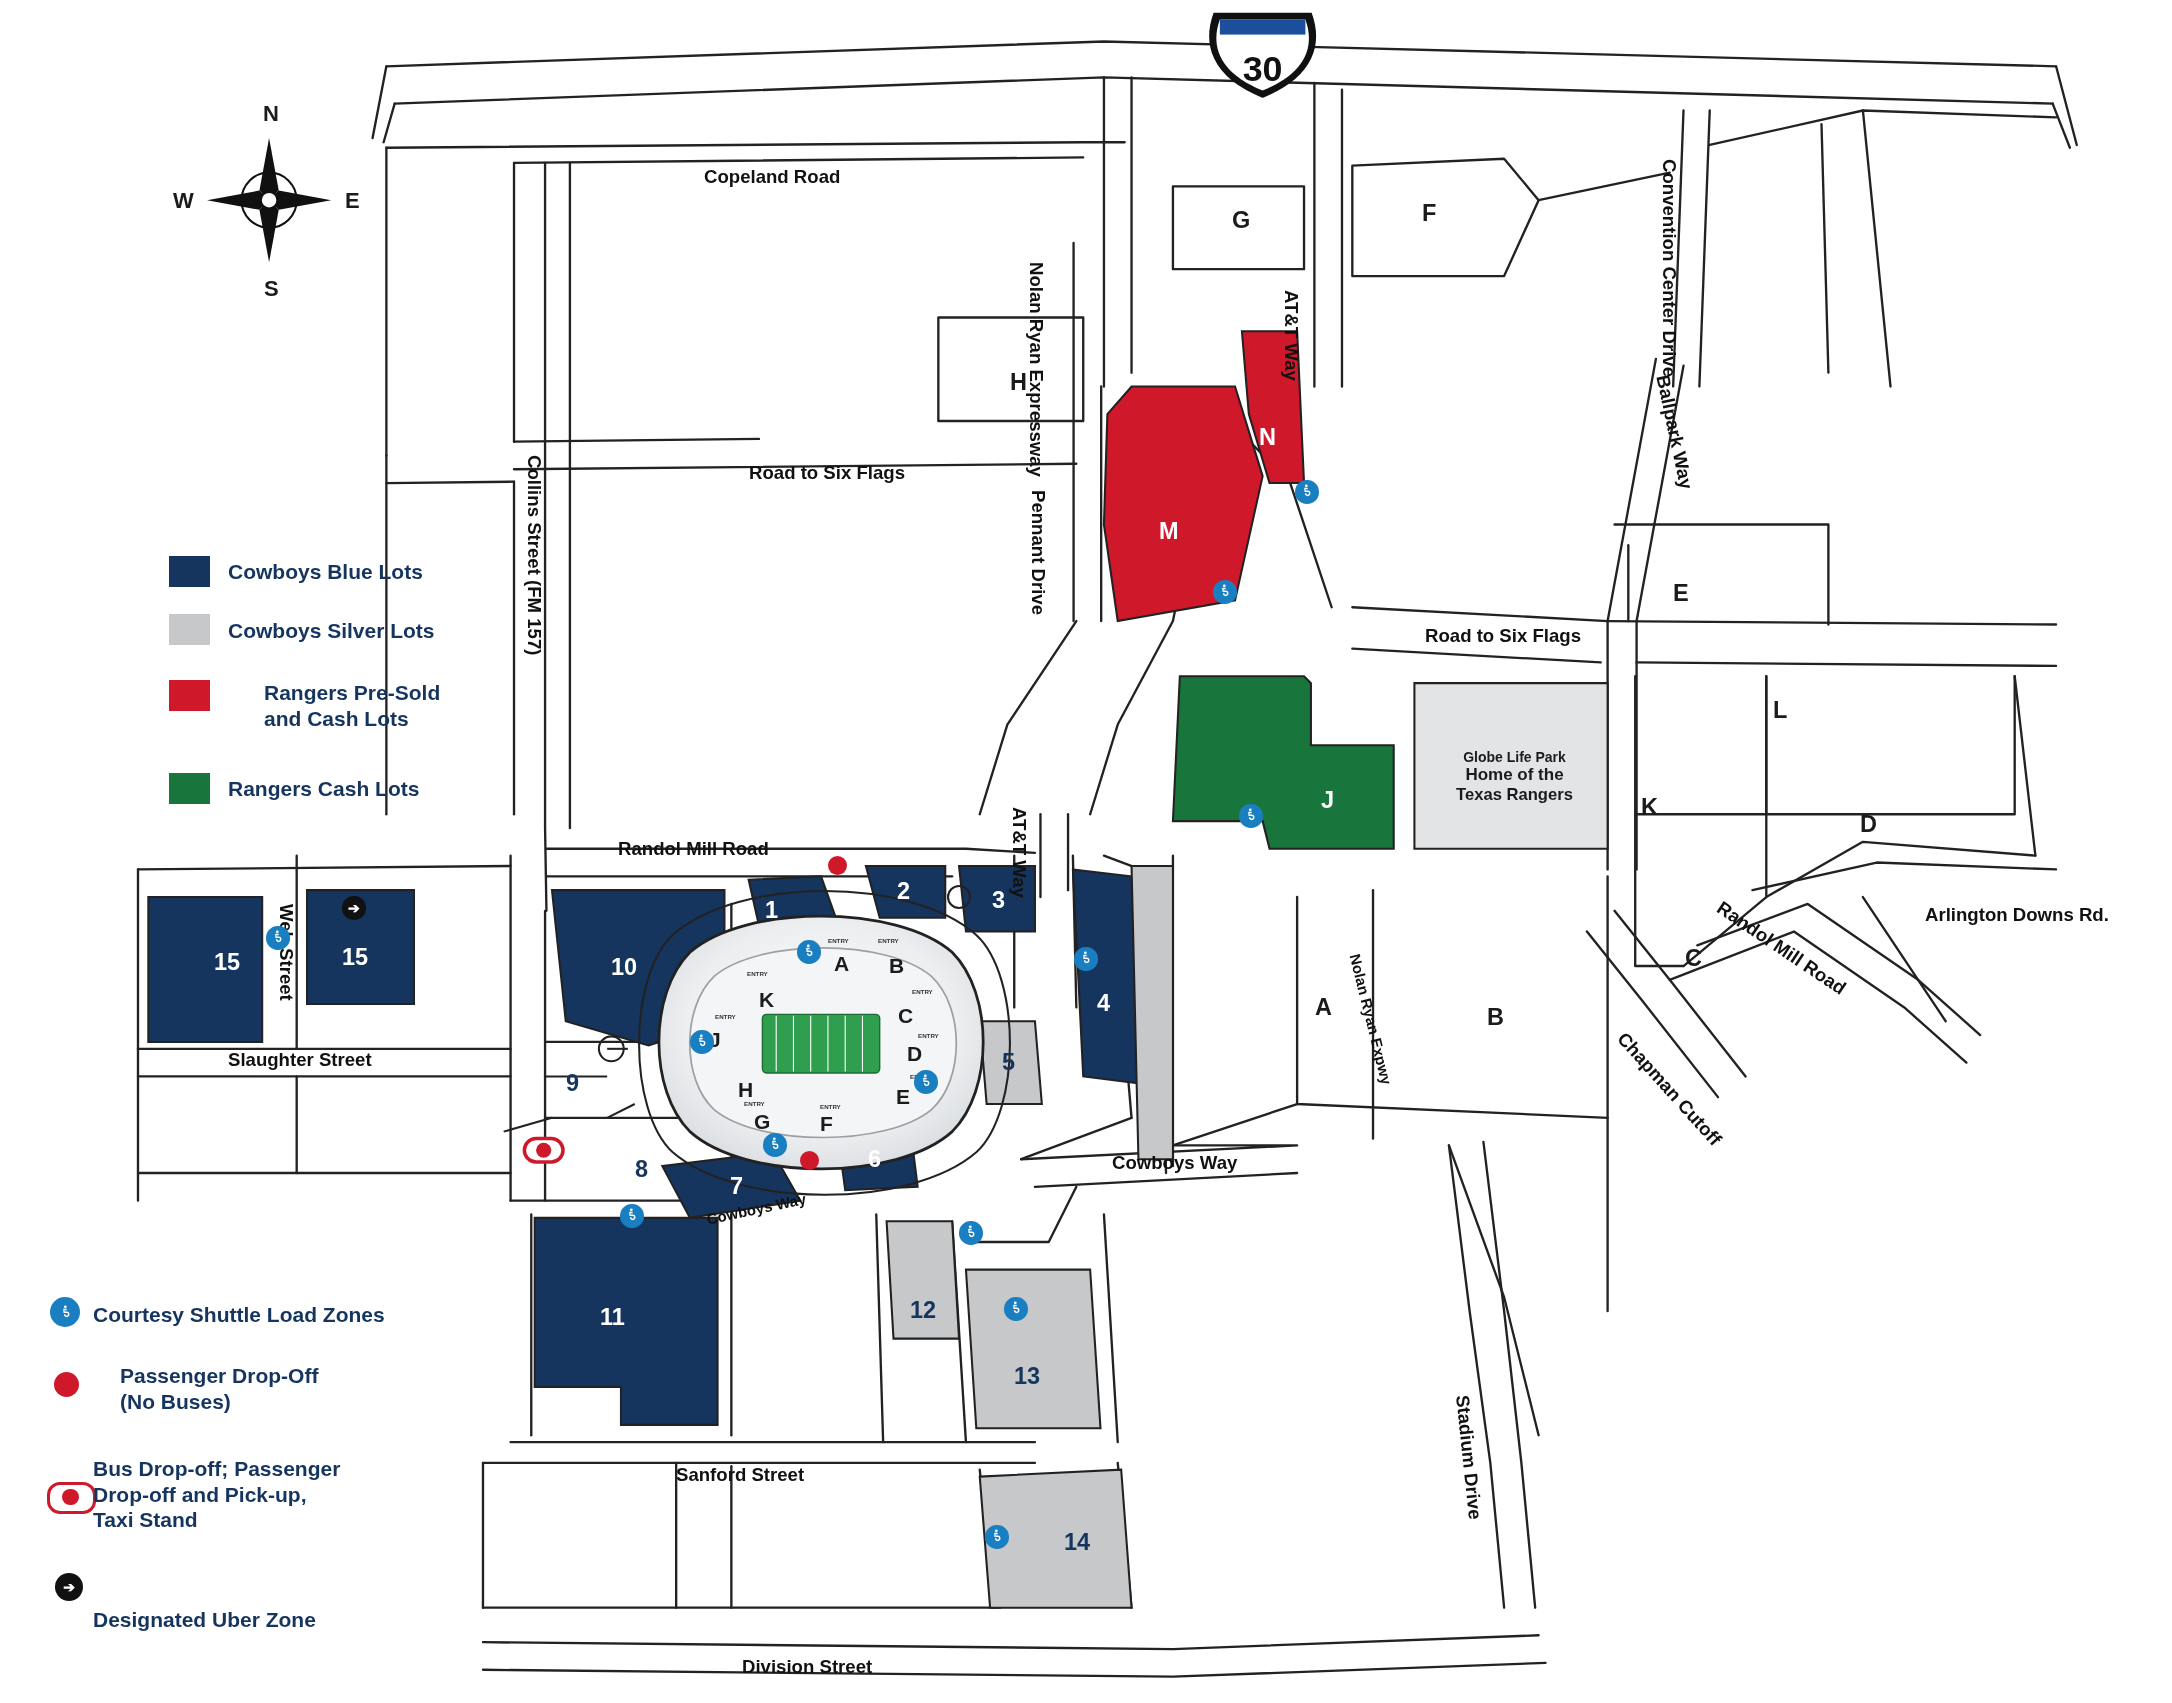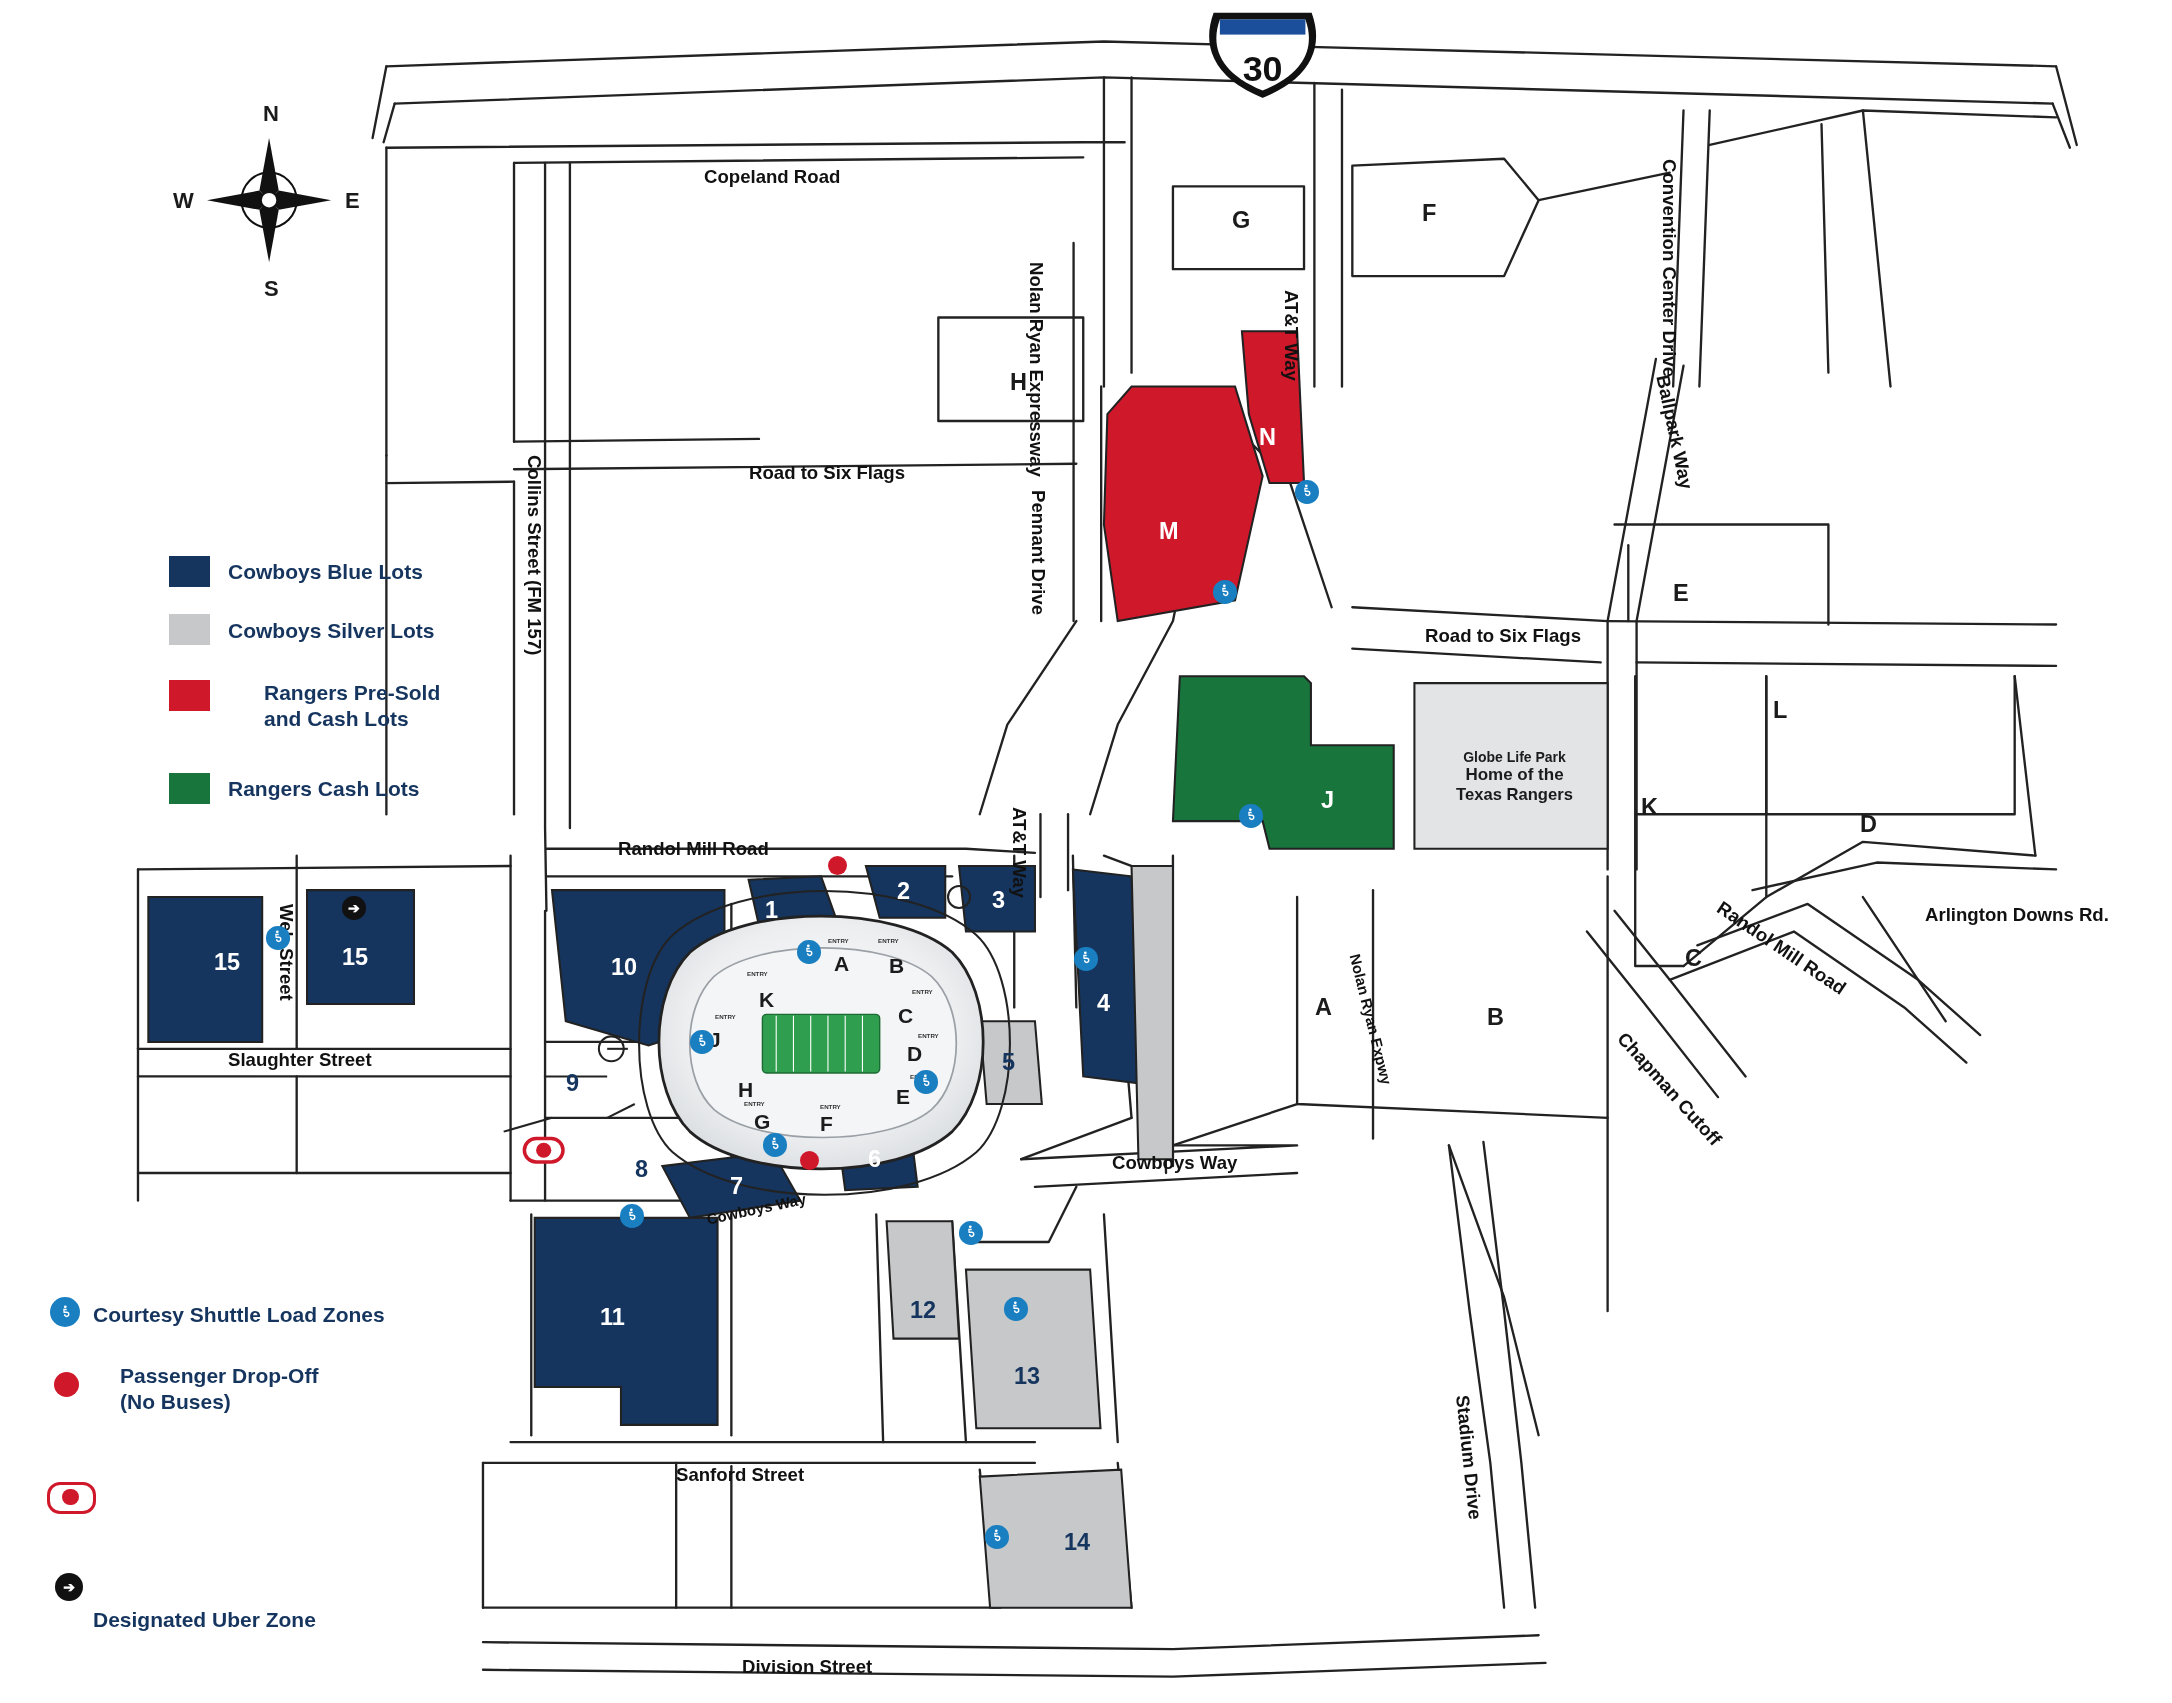--- a/index.html
+++ b/index.html
@@ -282,20 +282,25 @@
 
   <div class="dot" style="left:54px;top:1372px;width:25px;height:25px;"></div>
   <div style="position:absolute;left:93px;top:1363px;margin-left:27px;">
     <div class="legend-label">Passenger Drop-Off</div>
     <div class="legend-label">(No Buses)</div>
   </div>
 
   <div class="abs" style="left:47px;top:1482px;width:43px;height:26px;border:3.5px solid #d0182b;border-radius:13px;background:#fff;">
     <div style="position:absolute;left:12.4px;top:3.5px;width:16.6px;height:16.6px;border-radius:50%;background:#d0182b;"></div>
   </div>
+  <div style="position:absolute;left:93px;top:1456px;">
+    <div class="legend-label">Bus Drop-off; Passenger</div>
+    <div class="legend-label">Drop-off and Pick-up,</div>
+    <div class="legend-label">Taxi Stand</div>
+  </div>
 
   <div class="uber" style="left:55px;top:1573px;width:28px;height:28px;">➔</div>
   <div class="legend-label" style="position:absolute;left:93px;top:1579px;margin-top:28px;">Designated Uber Zone</div>
 
   <div class="street" style="left:704px;top:166px;">Copeland Road</div>
   <div class="street" style="left:749px;top:462px;">Road to Six Flags</div>
   <div class="street" style="left:1425px;top:625px;">Road to Six Flags</div>
   <div class="street" style="left:1047px;top:262px;transform:rotate(90deg);transform-origin:left top;">Nolan Ryan Expressway</div>
   <div class="street" style="left:1049px;top:490px;transform:rotate(90deg);transform-origin:left top;">Pennant Drive</div>
   <div class="street" style="left:1302px;top:290px;transform:rotate(90deg);transform-origin:left top;">AT&amp;T Way</div>

